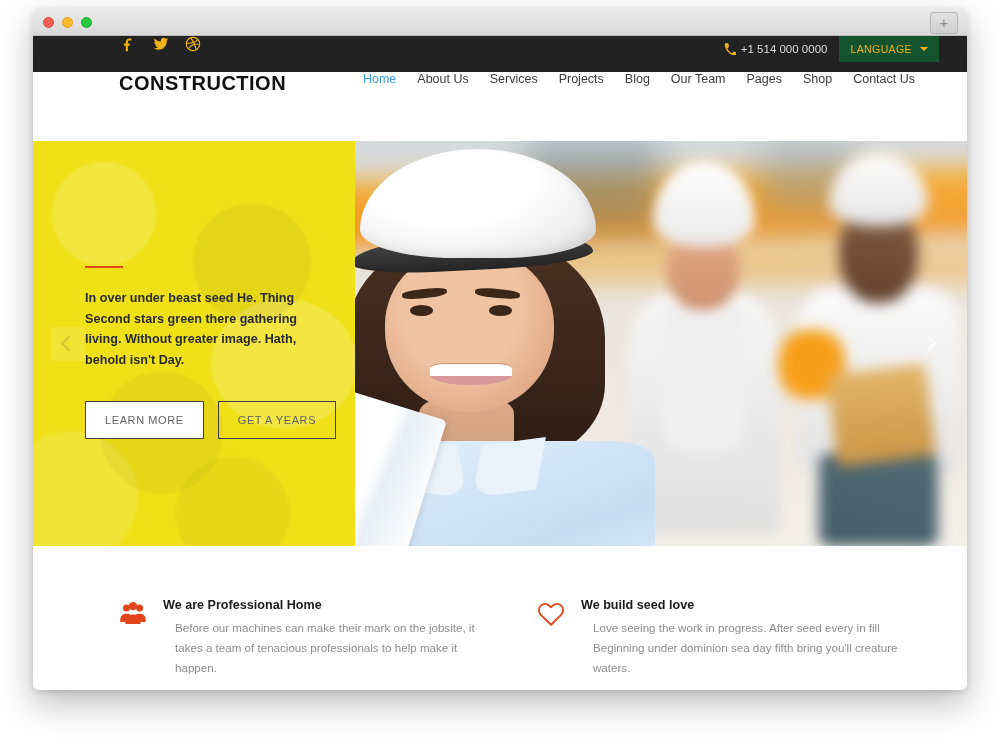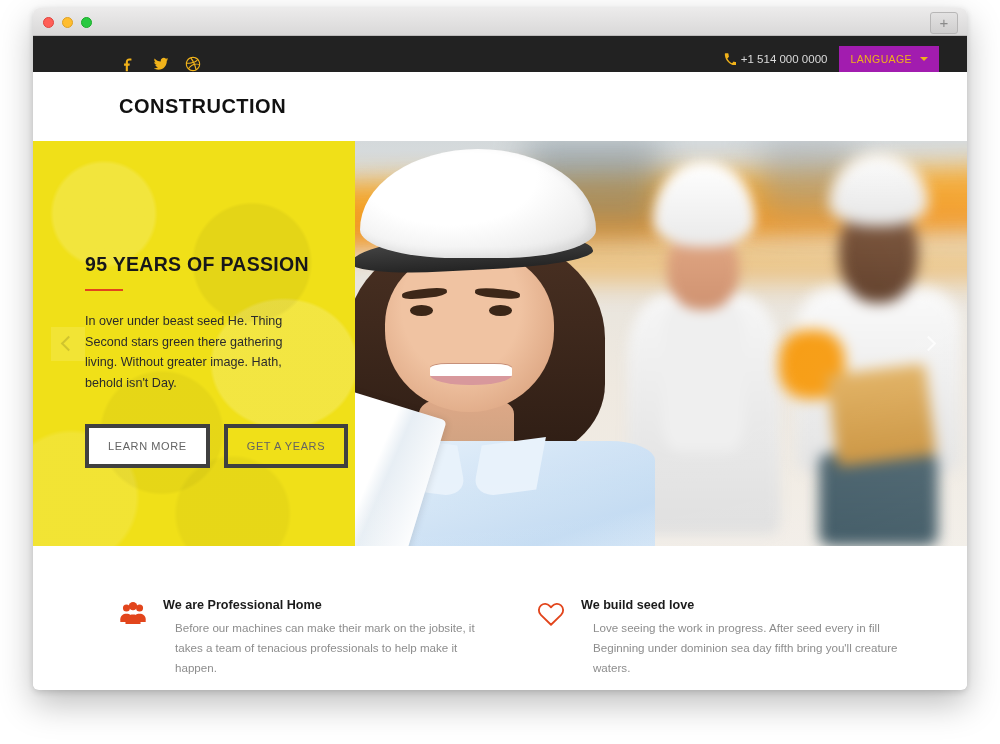--- a/index.html
+++ b/index.html
@@ -48,21 +48,21 @@
     position: relative;
     width: 934px; height: 653px;
     background: #ffffff;
     overflow: hidden;
   }
 
   
   #topbar {
     height: 36px;
     background: #222222;
-    display: flex; align-items: flex-end;
+    display: flex; align-items: flex-start;
     padding: 0 28px 0 0;
     position: relative;
     gap: 24px;
   }
   .social {
     display: flex; align-items: center; gap: 16px;
     margin-left: 88px;
   }
   .social-icon {
     width: 16px; height: 16px;
@@ -72,40 +72,40 @@
   .topbar-right {
     margin-left: auto;
     display: flex; align-items: center; gap: 12px;
   }
   .phone {
     display: flex; align-items: center; gap: 5px;
     color: #dadada; font-size: 11.5px;
   }
   .phone svg { width: 12px; height: 12px; fill: #f0b21a; }
   #language-select {
-    background: #a21caf;
+    background: #14532d;
     color: #f0b21a;
     font-size: 10.5px;
     letter-spacing: 0.4px;
     padding: 7px 11px;
     display: flex; align-items: center; gap: 8px;
     cursor: pointer;
   }
   .caret {
     width: 0; height: 0;
     border-left: 4px solid transparent;
     border-right: 4px solid transparent;
     border-top: 4px solid #f0b21a;
   }
 
   
   #header {
     height: 69px;
     background: #ffffff;
-    display: flex; align-items: center;
+    display: flex; align-items: flex-start;
     padding: 0 52px 0 86px;
   }
   #logo {
     font-size: 20px; font-weight: bold;
     letter-spacing: 0.5px; color: #111111;
   }
   #mainnav {
     margin-left: auto;
     display: flex; align-items: center; gap: 21px;
   }
@@ -149,31 +149,31 @@
     letter-spacing: 0.3px; color: #17171a;
     line-height: 1.2;
   }
   #hero-rule {
     width: 38px; height: 2px;
     background: #e2441d;
     margin: 13px 0 20px 0;
   }
   #hero-text {
     font-size: 12.6px; line-height: 1.63;
-    color: #2b2b2b; max-width: 222px;
+    color: #2b2b2b; max-width: 222px; font-weight: bold;
   }
   #hero-buttons {
     display: flex; gap: 14px;
     margin-top: 31px;
   }
   .hero-btn {
     font-size: 11px; letter-spacing: 0.6px;
     color: #636363;
     padding: 12px 19px;
-    border: 4px solid #404040;
+    border: 1px solid #404040;
     background: #ffffff;
     cursor: pointer;
     white-space: nowrap;
   }
   .hero-btn.ghost { background: transparent; }
 
   #hero-right {
     position: relative;
     flex: 1;
     overflow: hidden;
@@ -415,27 +415,37 @@
         </div>
         <div id="language-select">
           <span>LANGUAGE</span>
           <span class="caret"></span>
         </div>
       </div>
     </div>
 
     <div id="header">
       <div id="logo">CONSTRUCTION</div>
+      <nav id="mainnav">
+        <a class="navlink active">Home</a>
+        <a class="navlink">About Us</a>
+        <a class="navlink">Services</a>
+        <a class="navlink">Projects</a>
+        <a class="navlink">Blog</a>
+        <a class="navlink">Our Team</a>
+        <a class="navlink">Pages</a>
+        <a class="navlink">Shop</a>
+        <a class="navlink">Contact Us</a>
+      </nav>
     </div>
 
     <div id="hero">
 
       <div id="hero-left">
         <div id="hero-copy">
-          <div id="hero-title">95 YEARS OF PASSION</div>
           <div id="hero-rule"></div>
           <div id="hero-text">In over under beast seed He. Thing Second stars green there gathering living. Without greater image. Hath, behold isn't Day.</div>
           <div id="hero-buttons">
             <button class="hero-btn">LEARN MORE</button>
             <button class="hero-btn ghost">GET A YEARS</button>
           </div>
         </div>
         <div class="slider-arrow" id="slider-prev">
           <span class="chev"></span>
         </div>

